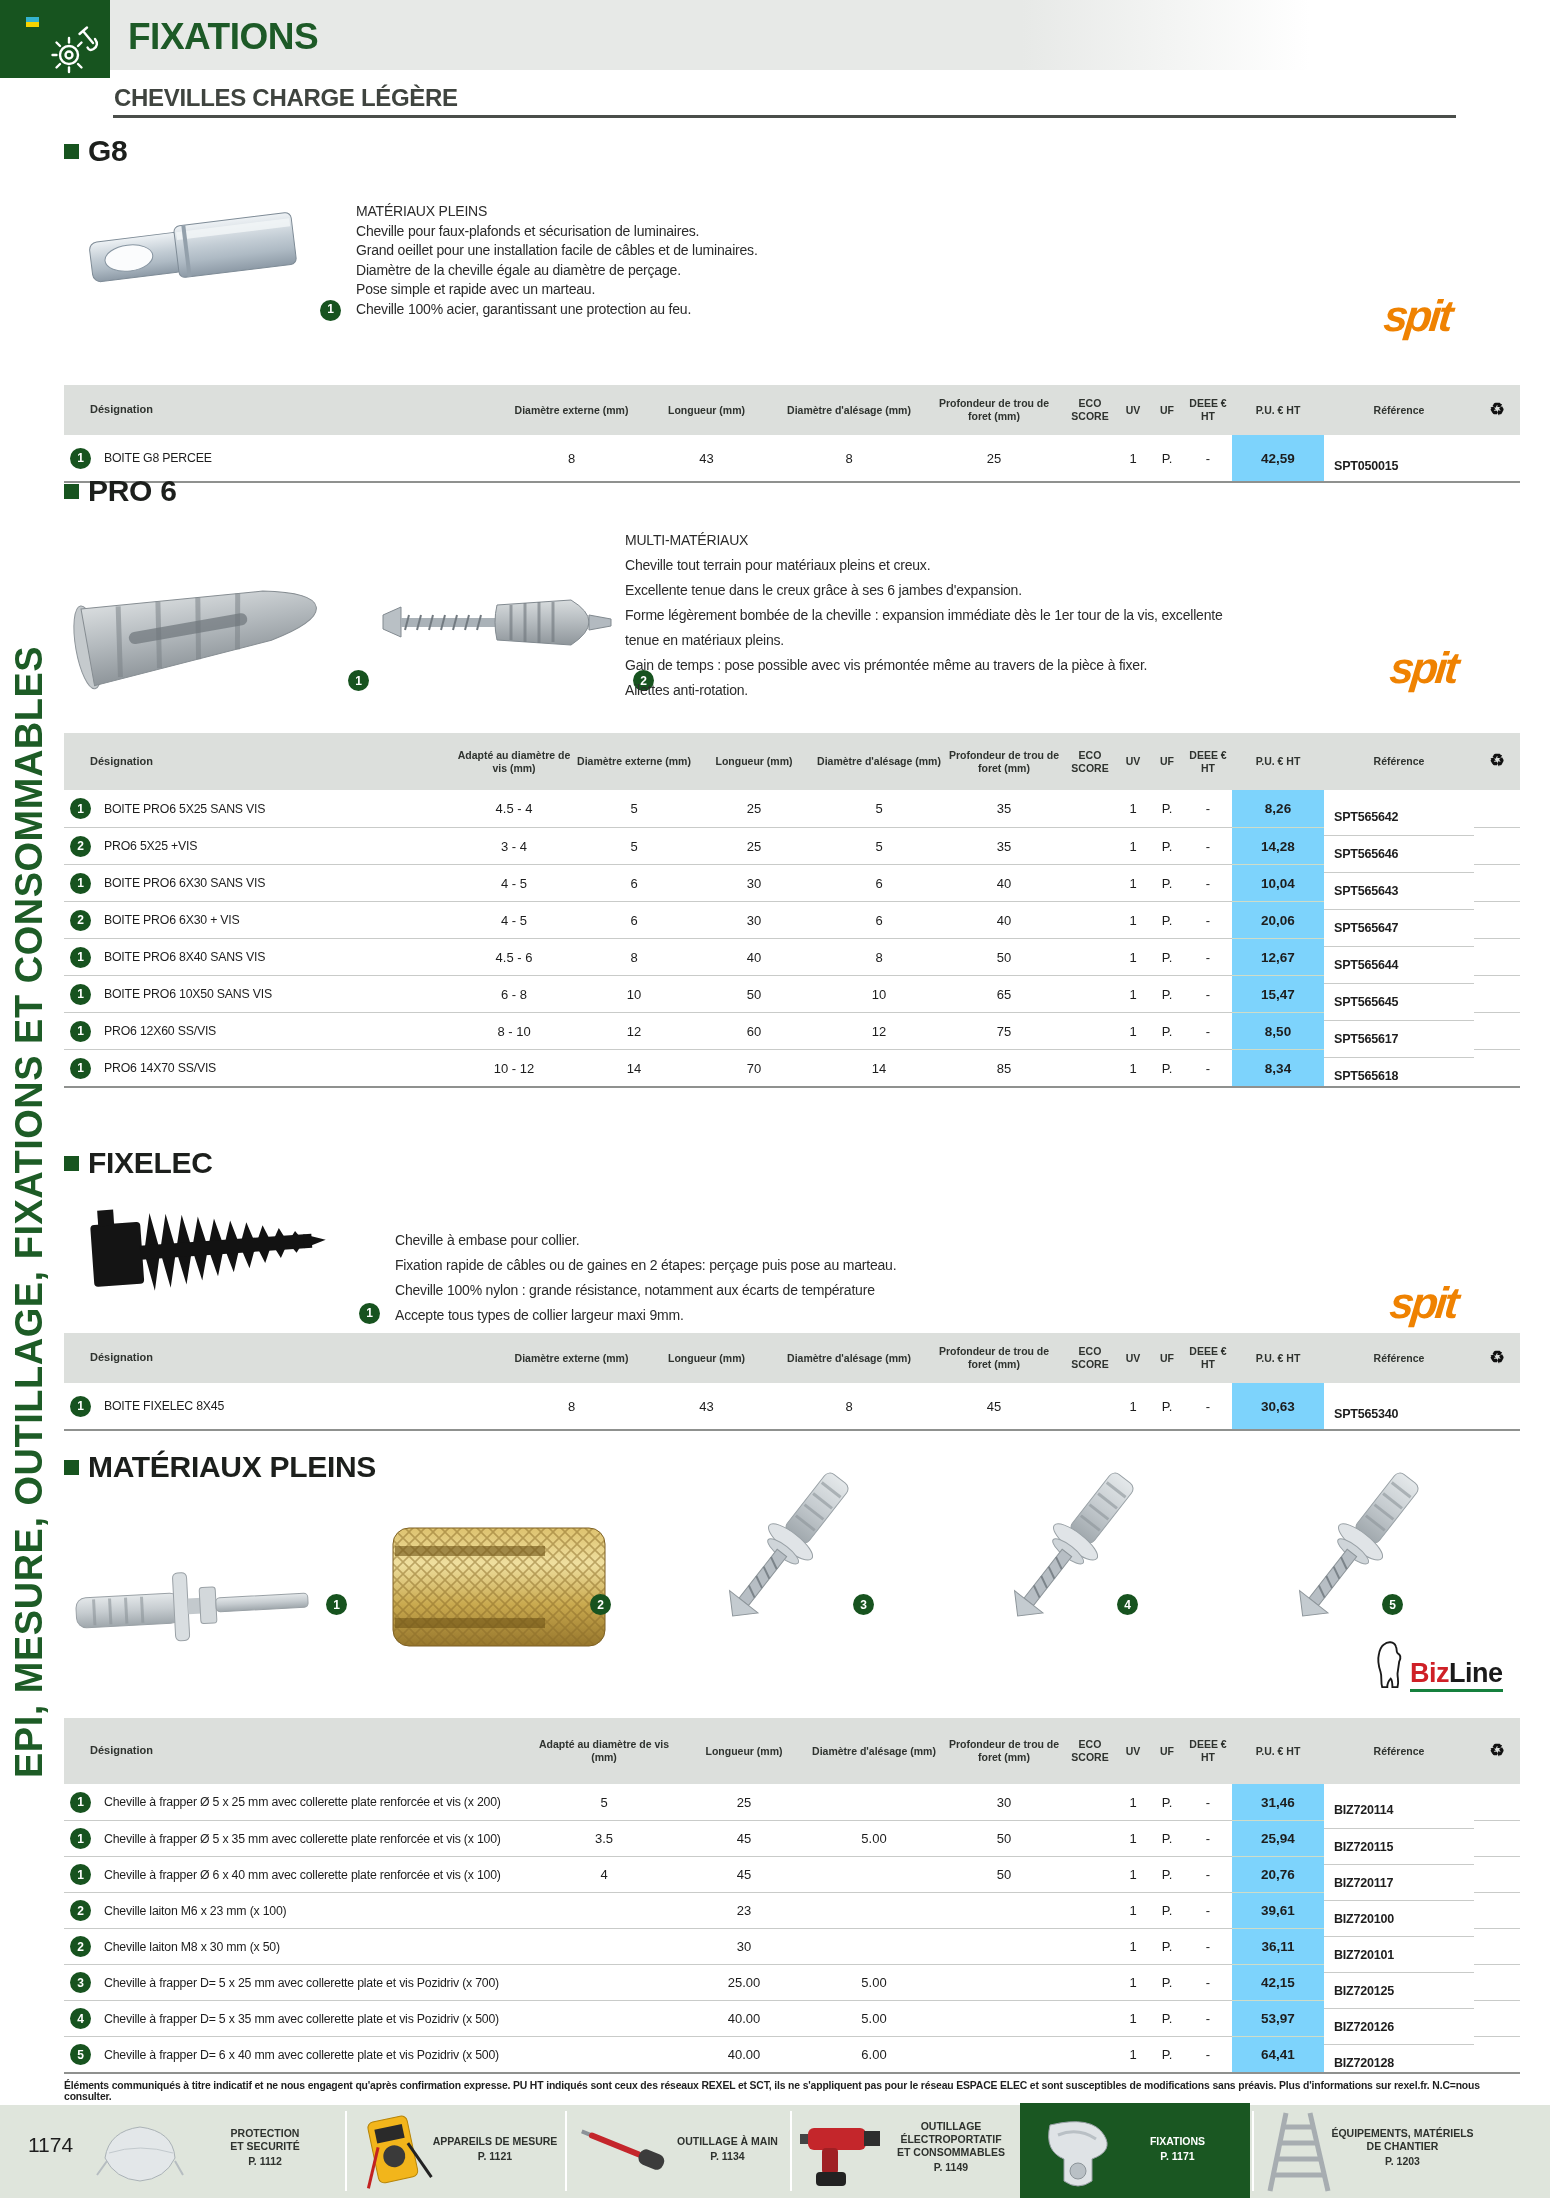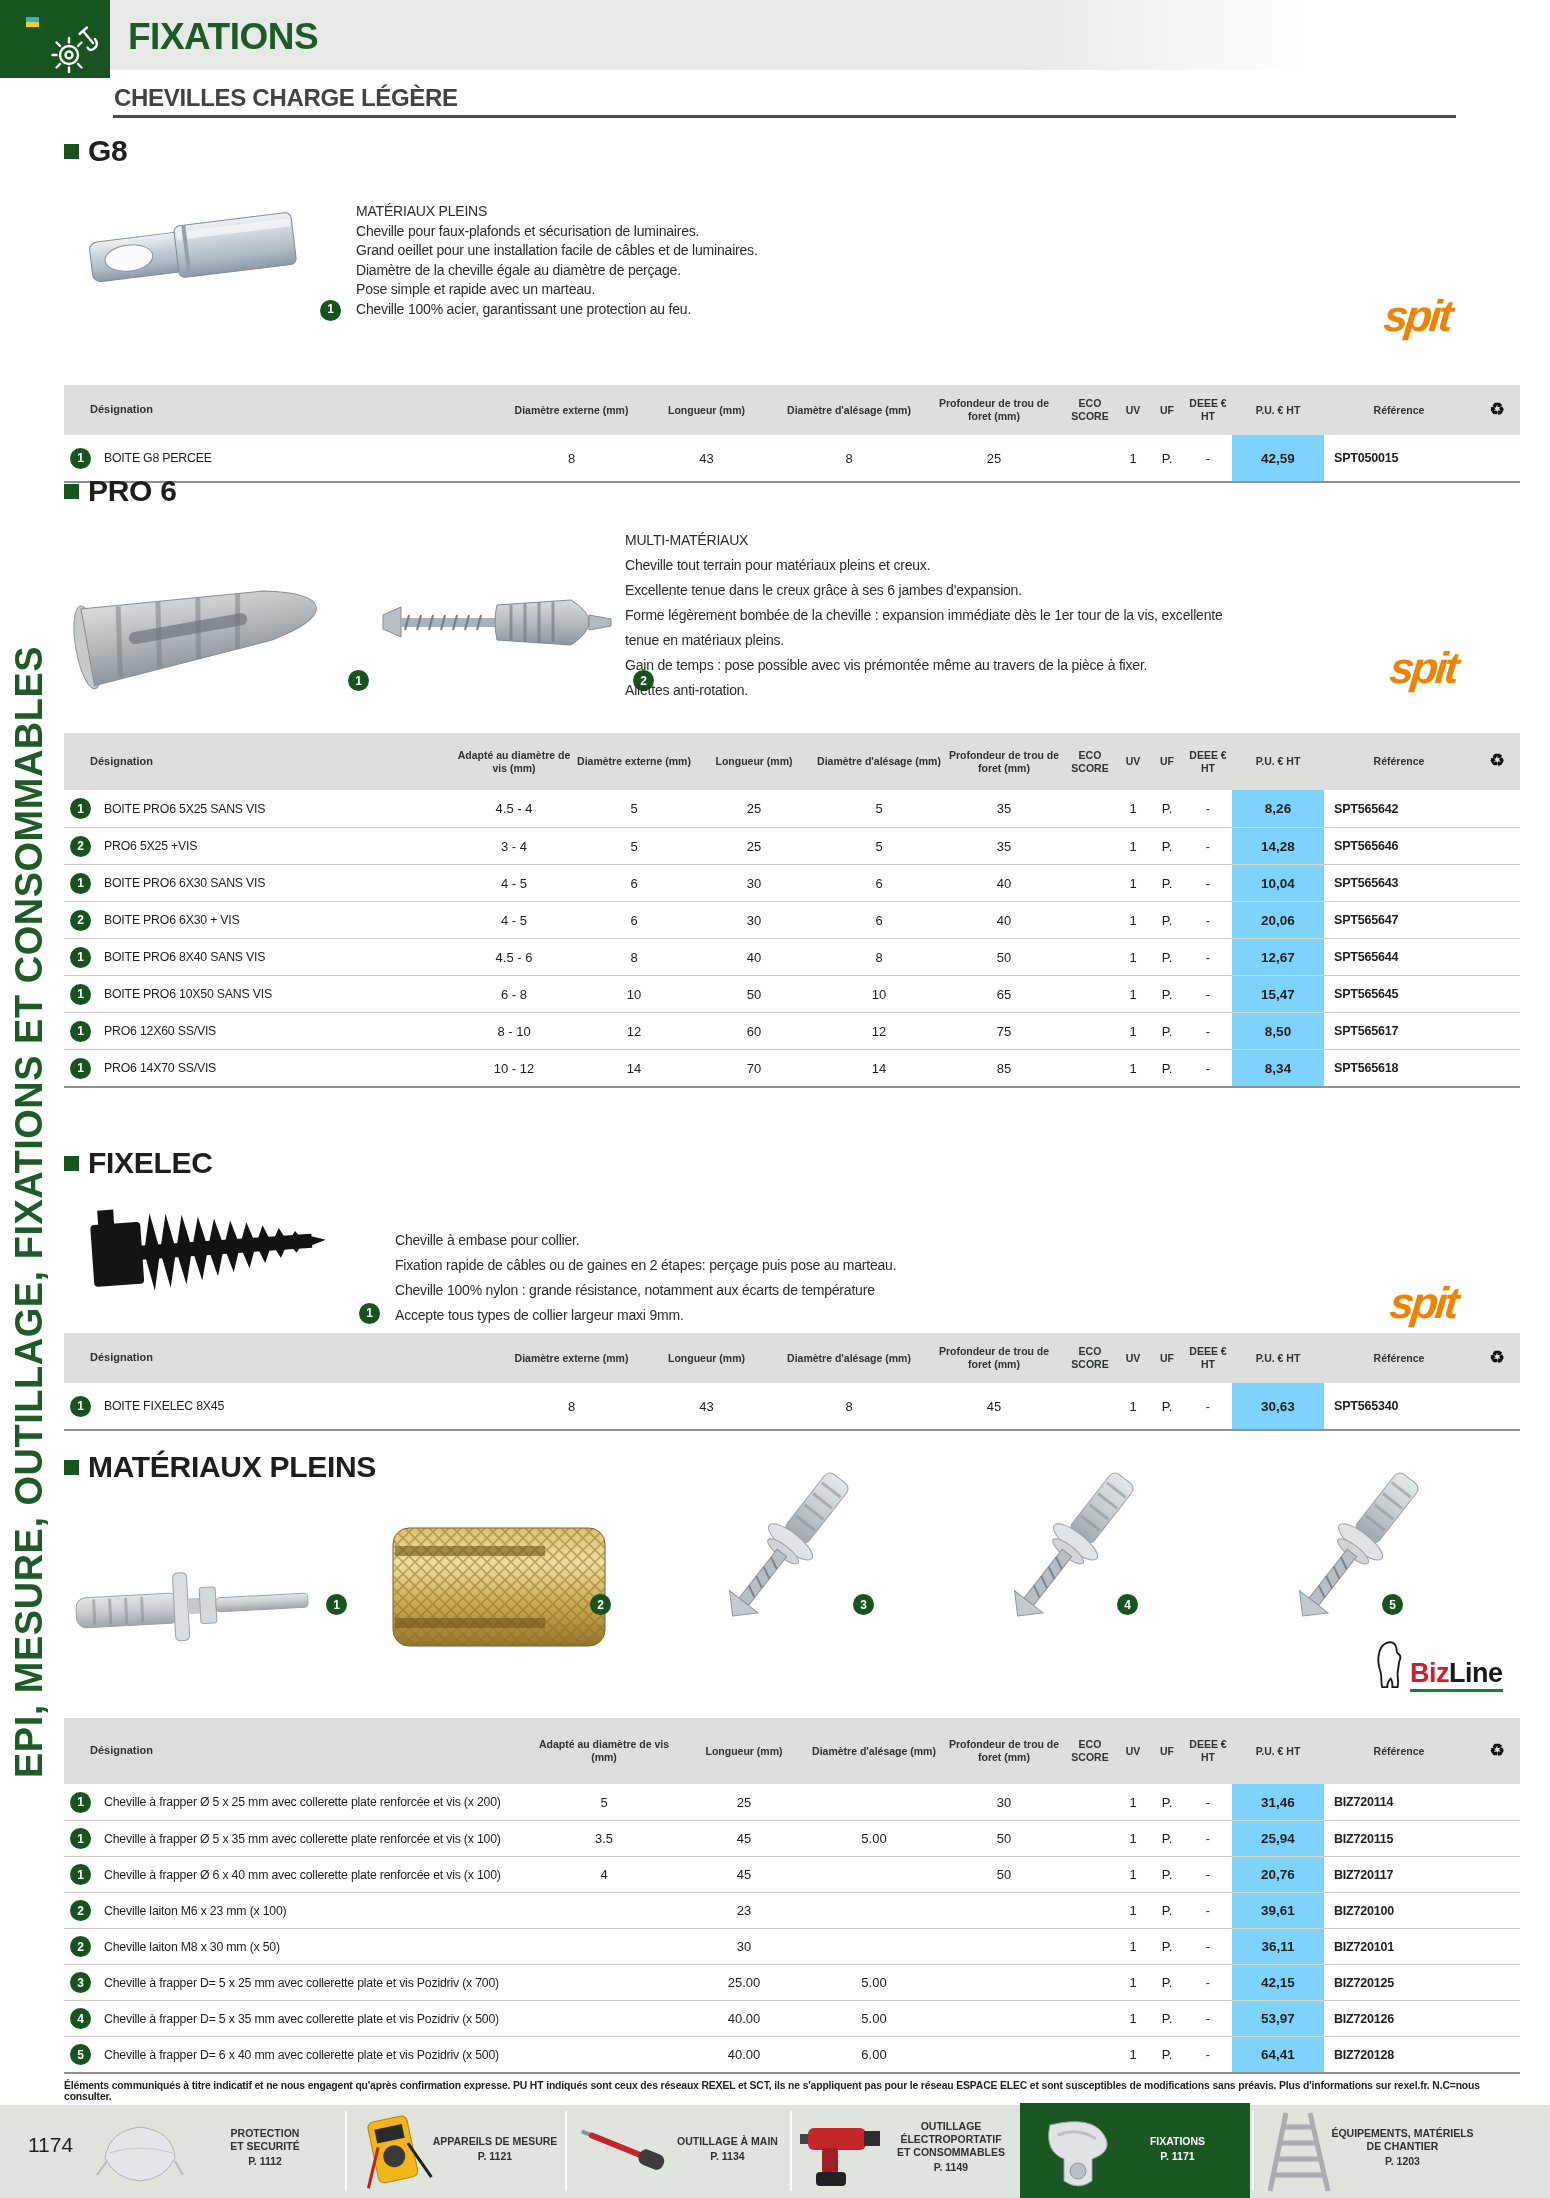--- a/index.html
+++ b/index.html
@@ -58,21 +58,21 @@
   .thead .cell{font-size:10.5px;font-weight:600;color:#2f332f;line-height:1.2;}
   .thead .col-designation{justify-content:flex-start;text-align:left;padding-left:26px;
         font-weight:700;font-size:11px;}
   .thead .col-recycle{font-size:17px;font-weight:700;color:#111;}
   .trow .col-designation{justify-content:flex-start;text-align:left;padding-left:6px;
         font-size:12.3px;letter-spacing:-0.2px;gap:13px;}
   .trow + .trow .cell{border-top:1px solid #c9cbc9;}
   .trow + .trow .cell.price{border-top:1px solid #cfdcc8;}
   .cell.price{background:#7dd3fc;font-weight:700;font-size:13.5px;}
   .cell.refcell{justify-content:flex-start;text-align:left;padding-left:10px;
-        font-weight:700;font-size:12.5px;letter-spacing:-0.2px;}
+        font-weight:700;font-size:12.5px;letter-spacing:-0.2px;margin-top:8px;}
   
   .footnote{position:absolute;left:64px;top:2080px;width:1466px;font-size:10.4px;
             font-weight:600;color:#1f1f1f;letter-spacing:-0.15px;}
   .footer{position:absolute;left:0;top:2105px;width:1550px;height:93px;background:#dfe5dc;}
   .pagenum{position:absolute;left:28px;top:28px;font-size:21px;color:#1d1d1d;}
   .f-item{position:absolute;text-align:center;font-size:10.5px;line-height:13px;
           color:#2e322e;font-weight:600;}
   .f-item .fp{margin-top:2px;}
   .f-label{white-space:pre-line;}
   .f-sep{position:absolute;top:6px;width:2px;height:80px;background:#ffffff;}

